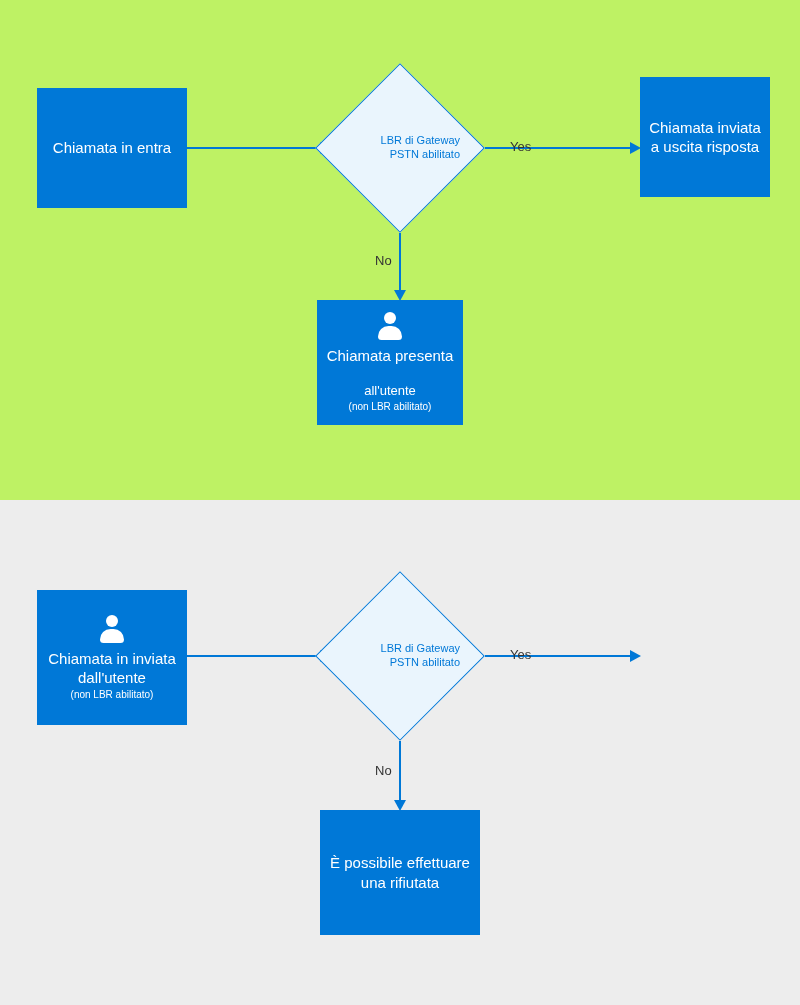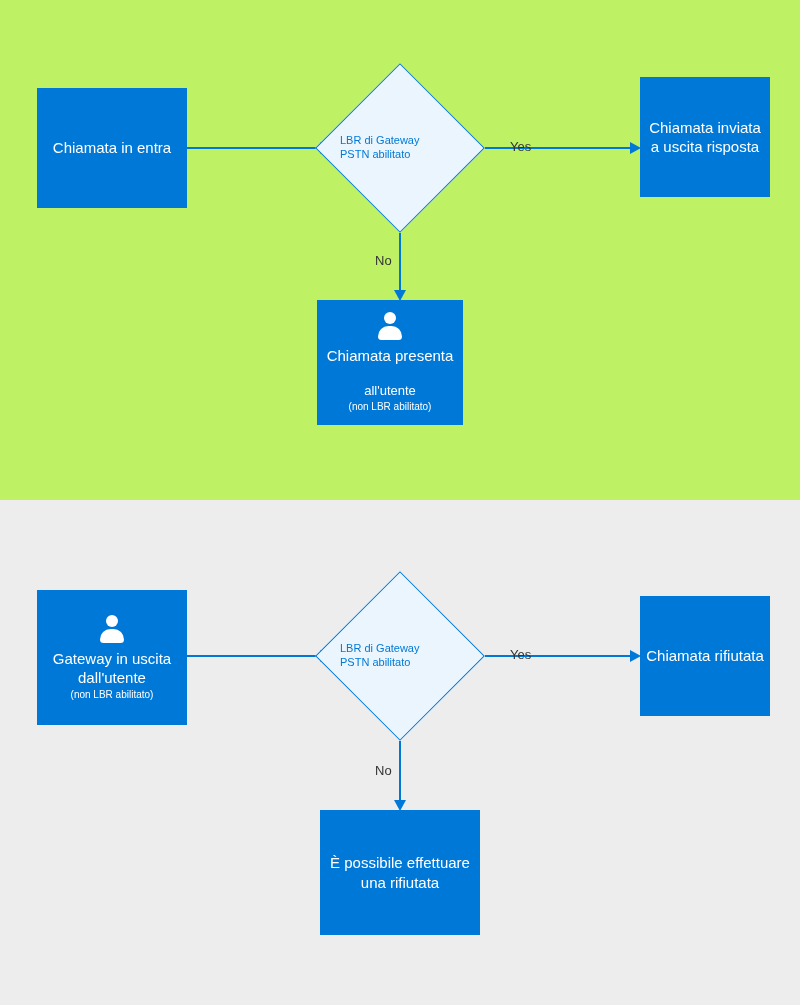--- a/index.html
+++ b/index.html
@@ -25,21 +25,21 @@
     position: absolute;
     width: 120px;
     height: 120px;
     background: #eaf5fd;
     border: 1px solid #0078d7;
     transform: rotate(45deg);
   }
   .diamond-label {
     position: absolute;
     width: 120px;
-    text-align: left;
+    text-align: right;
     color: #0078d7;
     font-size: 11px;
     line-height: 1.25;
   }
   .conn { position: absolute; background: #0078d7; }
   .arrow-right {
     position: absolute;
     width: 0; height: 0;
     border-top: 6px solid transparent;
     border-bottom: 6px solid transparent;
@@ -120,41 +120,38 @@
 
 </div>
 
 <div class="section section-bottom">
 
   <div class="box" style="left:37px; top:90px; width:150px; height:135px;">
     <div class="user-icon">
       <div class="head"></div>
         <div class="body"></div>
     </div>
-    <span class="line1">Gateway in uscita</span>
+    <span class="line1">Chiamata in inviata</span>
     <span class="line1">dall'utente</span>
     <span class="line3">(non LBR abilitato)</span>
   </div>
 
   <div class="conn" style="left:187px; top:155px; width:133px; height:2px;"></div>
   <div class="arrow-right" style="left:320px; top:150px;"></div>
 
   <div class="diamond" style="left:340px; top:96px;"></div>
   <div class="diamond-label" style="left:340px; top:142px;">
     <span>LBR di Gateway</span><br>
     <span>PSTN abilitato</span>
   </div>
 
   <div class="conn" style="left:485px; top:155px; width:145px; height:2px;"></div>
   <div class="arrow-right" style="left:630px; top:150px;"></div>
   <div class="edge-label" style="left:510px; top:147px;">Yes</div>
 
-  <div class="box" style="left:640px; top:96px; width:130px; height:120px;">
-    <span class="line1">Chiamata rifiutata</span>
-  </div>
 
   <div class="conn" style="left:399px; top:241px; width:2px; height:59px;"></div>
   <div class="arrow-down" style="left:394px; top:300px;"></div>
   <div class="edge-label" style="left:375px; top:263px;">No</div>
 
   <div class="box" style="left:320px; top:310px; width:160px; height:125px;align-items:center;">
     <span class="line1">È possibile effettuare</span>
     <span class="line1">una rifiutata</span>
   </div>
 

